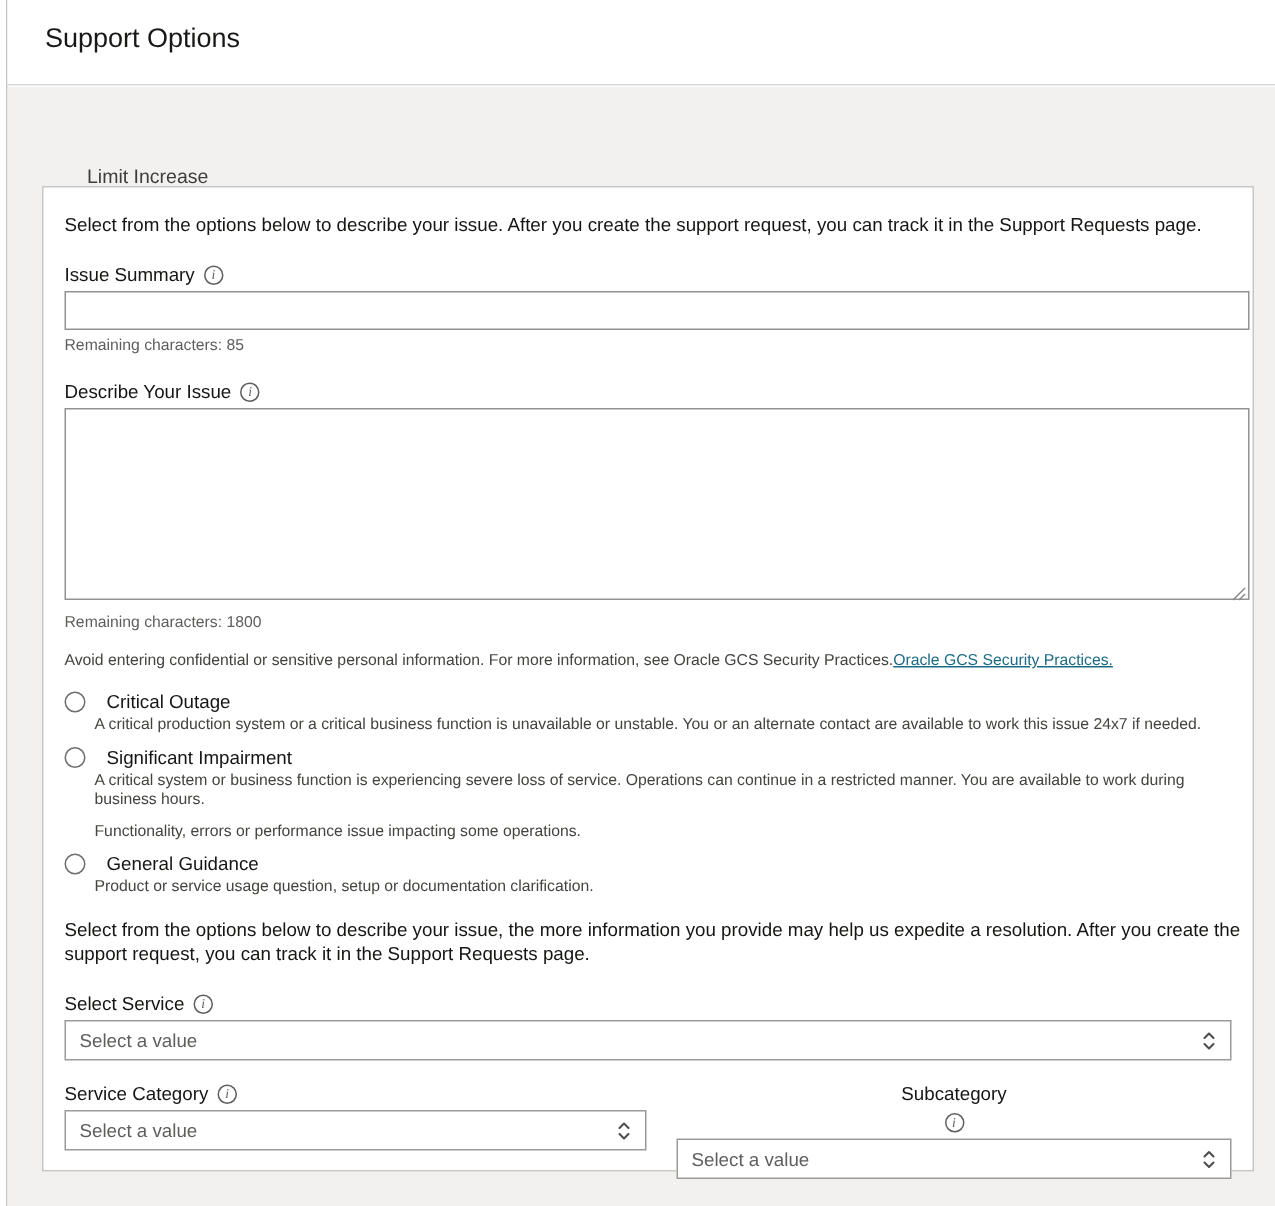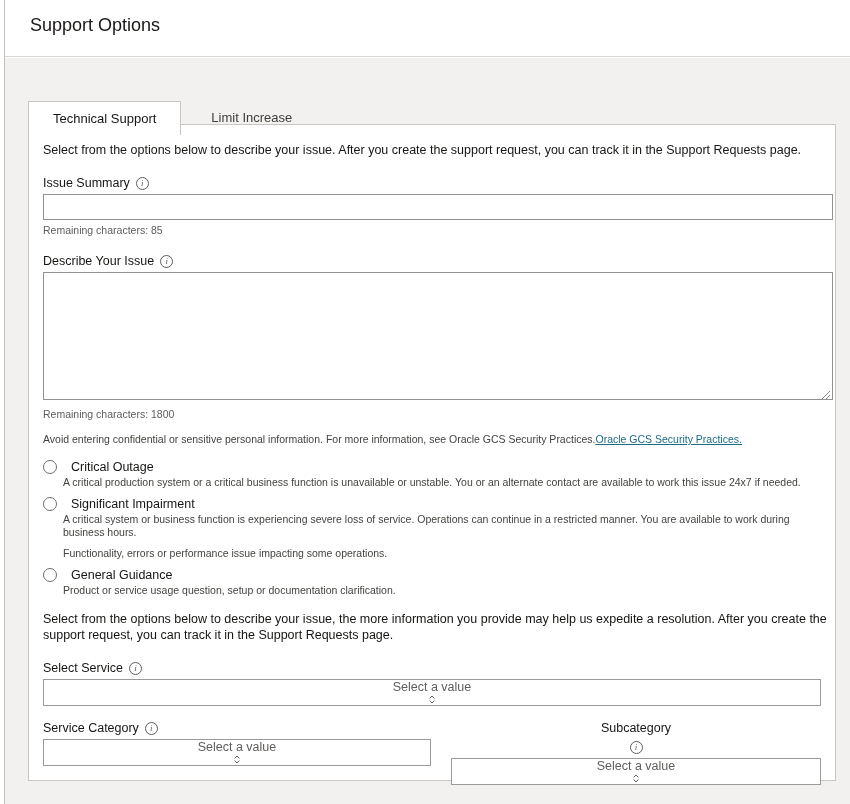--- a/index.html
+++ b/index.html
@@ -23,40 +23,39 @@
   .privacy { margin-top:13px; font-size:10.5px; color:#44433f; }
   .privacy a { color:#1c6b85; }
   .radio-group { margin-top:15px; }
   .radio-option { margin-bottom:8px; }
   .radio-line { display:flex; align-items:center; gap:14px; cursor:pointer; }
   .radio-circle { width:14px; height:14px; border:1px solid #6f6e6c; border-radius:50%; background:#fff; flex:0 0 auto; }
   .radio-circle.checked { border:5px solid #1d6473; }
   .radio-label { font-size:12.5px; color:#161513; }
   .radio-desc { margin:2px 0 0 20px; font-size:10.5px; color:#44433f; line-height:13px; }
   .second-intro { margin-top:14px; font-size:12.5px; color:#161513; line-height:16px; width:788px; }
-  .select-box { margin-top:4px; height:27px; border:1px solid #9a9a98; background:#fff; display:flex; align-items:center; justify-content:space-between; padding:0 9px; cursor:pointer;flex-direction:column; }
+  .select-box { margin-top:4px; height:27px; border:1px solid #9a9a98; background:#fff; display:flex; align-items:center; justify-content:space-between; padding:0 9px; cursor:pointer; }
   .select-value { font-size:12.5px; color:#5f5e5c; }
   .two-col { display:flex; gap:20px; margin-top:0; }
   .col-left { width:388px; }
   .col-right { flex:1; }
   .w-full { width:100%; }
 </style>
 </head>
 <body>
 
 <div class="page-edge"></div>
 
 <div class="app-header">
   <div class="app-title">Support Options</div>
 </div>
 
 <div class="content-area">
 
   <div class="tabs-row">
-    <div class="tab active">Technical Support</div>
     <div class="tab">Limit Increase</div>
   </div>
 
   <div class="panel">
 
     <div class="intro">Select from the options below to describe your issue. After you create the support request, you can track it in the Support Requests page.</div>
 
     <div class="field-label-row">
       <span>Issue Summary</span>
       <span class="info-icon">i</span>

